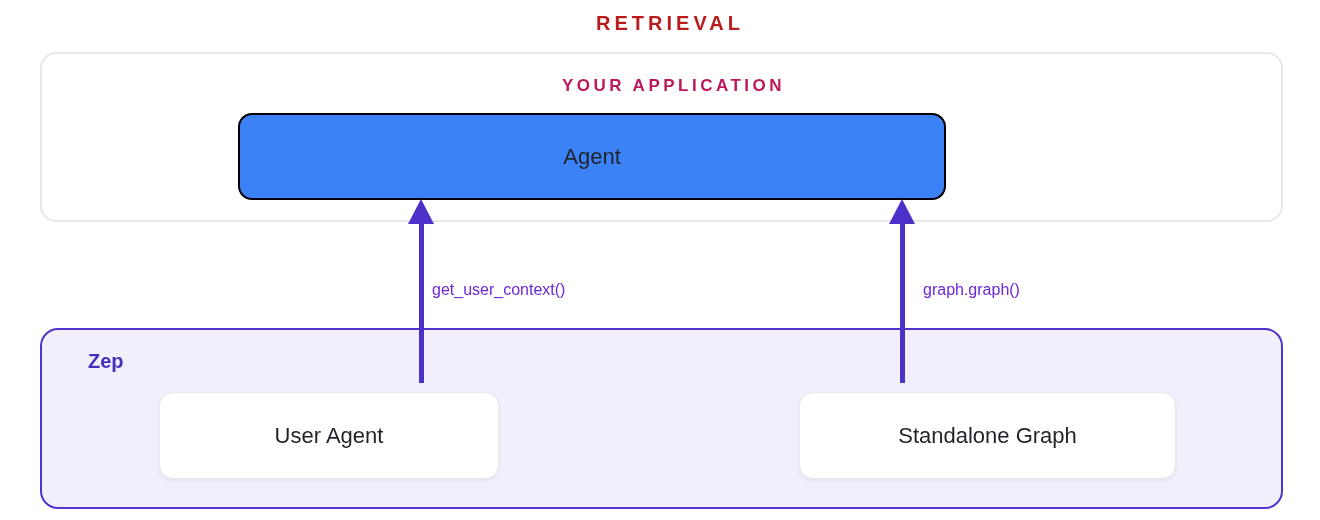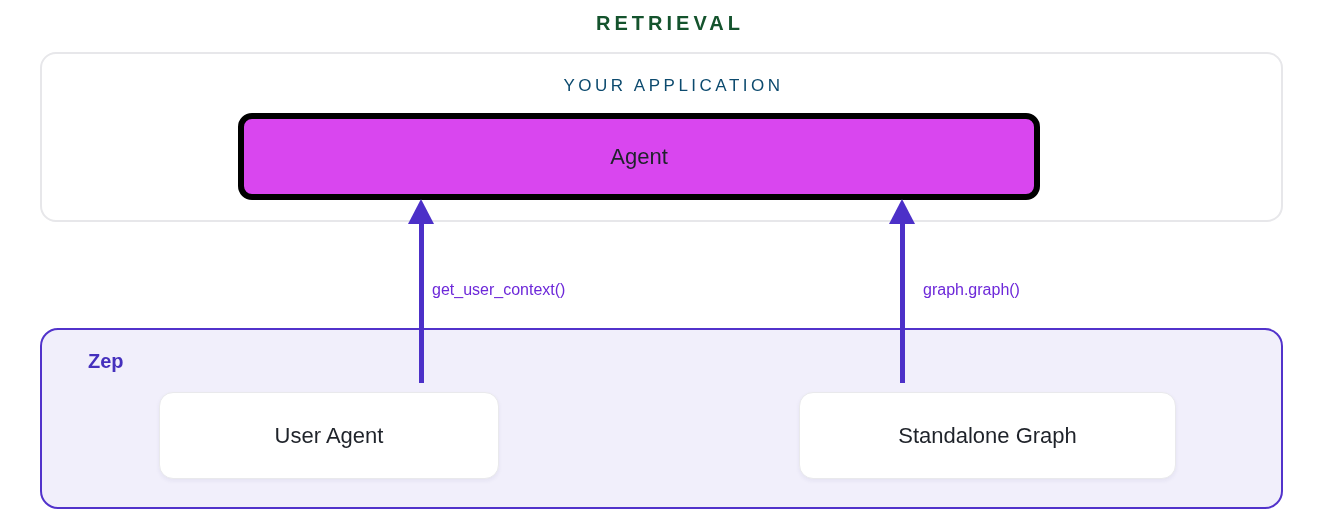--- a/index.html
+++ b/index.html
@@ -16,21 +16,21 @@
 
   .diagram-title {
     position: absolute;
     top: 12px;
     left: 0;
     right: 0;
     text-align: center;
     font-size: 20px;
     font-weight: 700;
     letter-spacing: 4px;
-    color: #14532d;
+    color: #b91c1c;
     margin-left: 20px;
   }
 
   
   .app-container {
     position: absolute;
     left: 40px;
     top: 52px;
     width: 1243px;
     height: 170px;
@@ -38,33 +38,33 @@
     border: 2px solid #e7e7ea;
     border-radius: 16px;
   }
   .app-label {
     position: absolute;
     top: 22px;
     left: 0;
     right: 0;
     text-align: center;
     font-size: 17px;
-    font-weight: 400;
+    font-weight: 700;
     letter-spacing: 3.5px;
-    color: #0c4a6e;
+    color: #be185d;
     padding-left: 24px;
   }
   .agent-box {
     position: absolute;
     left: 196px;
     top: 59px;
-    width: 802px;
+    width: 708px;
     height: 87px;
-    background: #d946ef;
-    border: 6px solid #000000;
+    background: #3b82f6;
+    border: 2px solid #000000;
     border-radius: 14px;
     display: flex;
     align-items: center;
     justify-content: center;
     font-size: 22px;
     color: #1f232a;
   }
 
   
   .zep-container {

